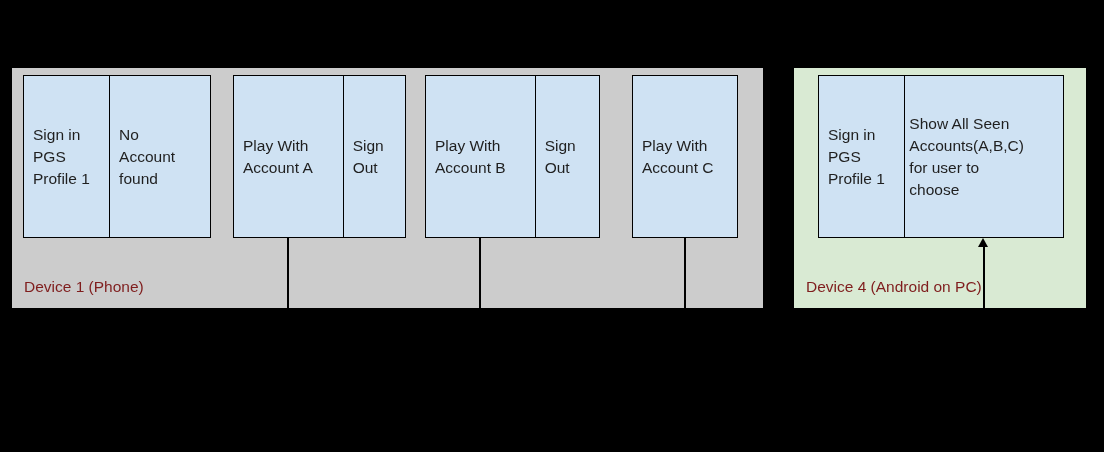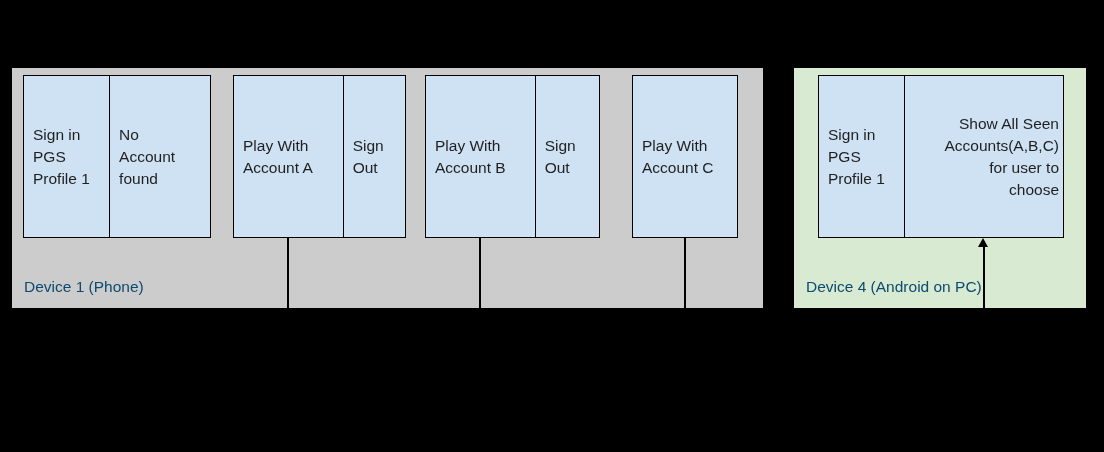--- a/index.html
+++ b/index.html
@@ -9,37 +9,37 @@
     background:#000;
     font-family:"Liberation Sans","DejaVu Sans",sans-serif;
     color:#1f1f1f;
     overflow:hidden;
   }
   .container{position:absolute;top:68px;height:240px;box-sizing:border-box;}
   .container.gray{left:12px;width:751px;background:#cccccc;}
   .container.green{left:794px;width:292px;background:#d9ead3;}
   .device-label{
     position:absolute;left:12px;bottom:12px;
-    font-size:15.5px;line-height:18px;color:#0c4a6e;
+    font-size:15.5px;line-height:18px;color:#7f1d1d;
     white-space:nowrap;
   }
   .group{
     position:absolute;top:75px;height:163px;
     display:flex;box-sizing:border-box;
     background:#cfe2f3;border:1.5px solid #000;
   }
   .cell{
     box-sizing:border-box;
     display:flex;flex-direction:column;justify-content:center;
     font-size:15.5px;line-height:22px;
     padding:0 6px 0 9px;
     white-space:pre-line;
   }
   .cell.divided{border-left:1.5px solid #000;}
-  .cell.centered{text-align:right;padding:0 4px;}
+  .cell.centered{text-align:left;padding:0 4px;}
   .vline{position:absolute;width:2px;background:#000;}
   .arrow-head{
     position:absolute;width:0;height:0;
     border-left:5.5px solid transparent;
     border-right:5.5px solid transparent;
     border-bottom:9px solid #000;
   }
 </style>
 </head>
 <body>

